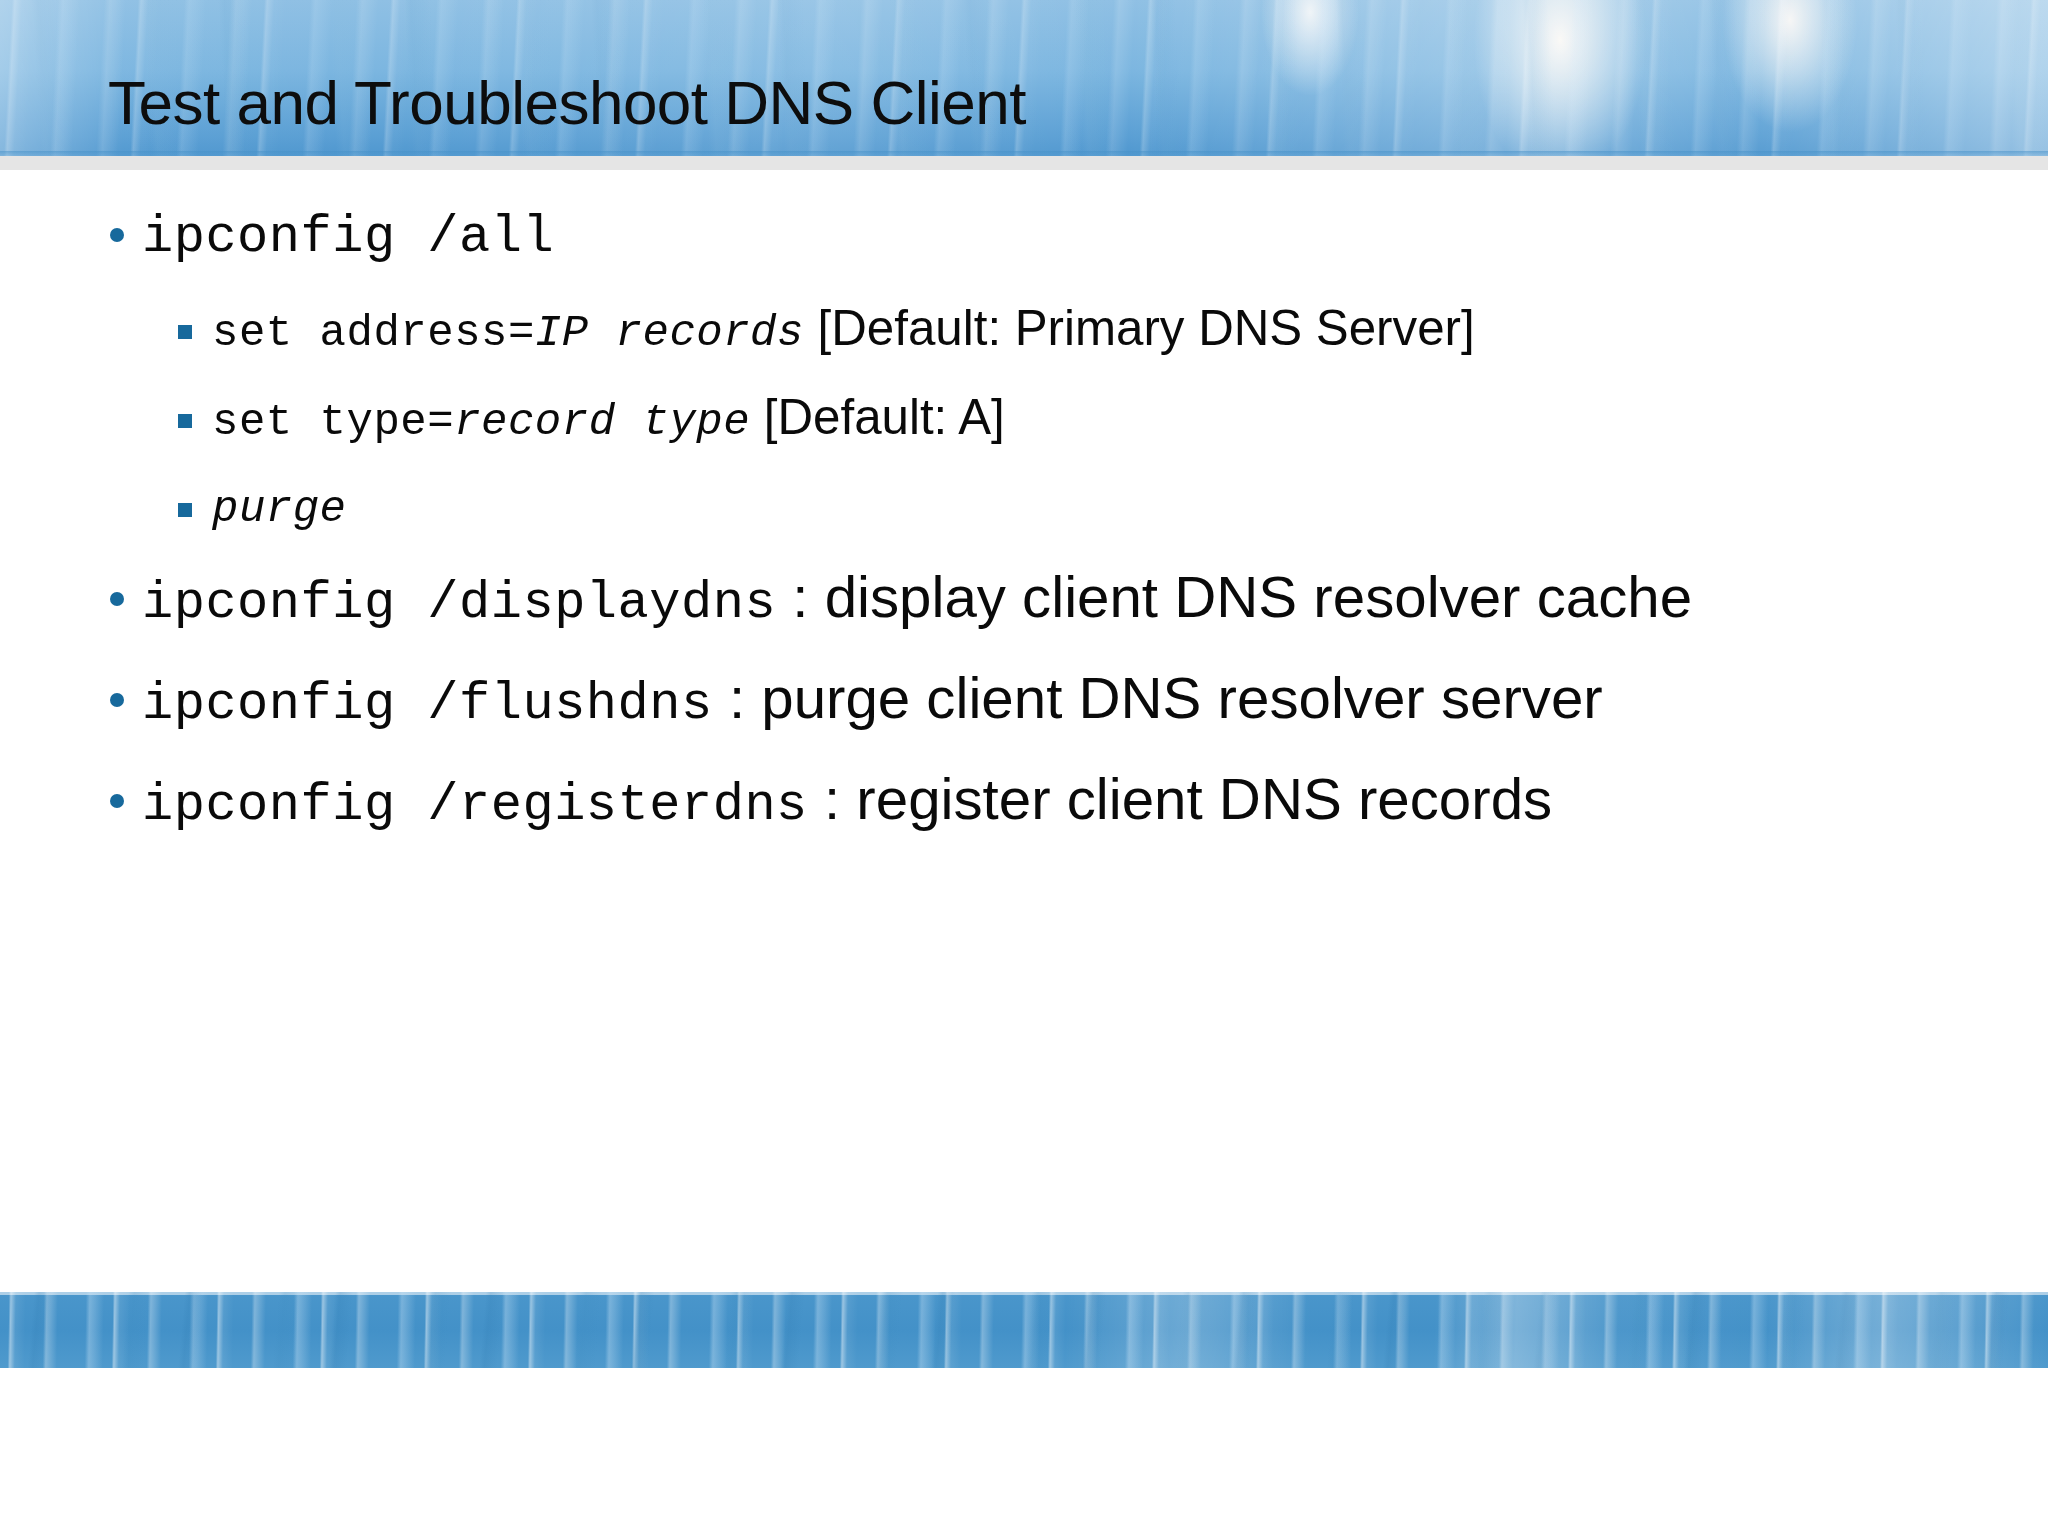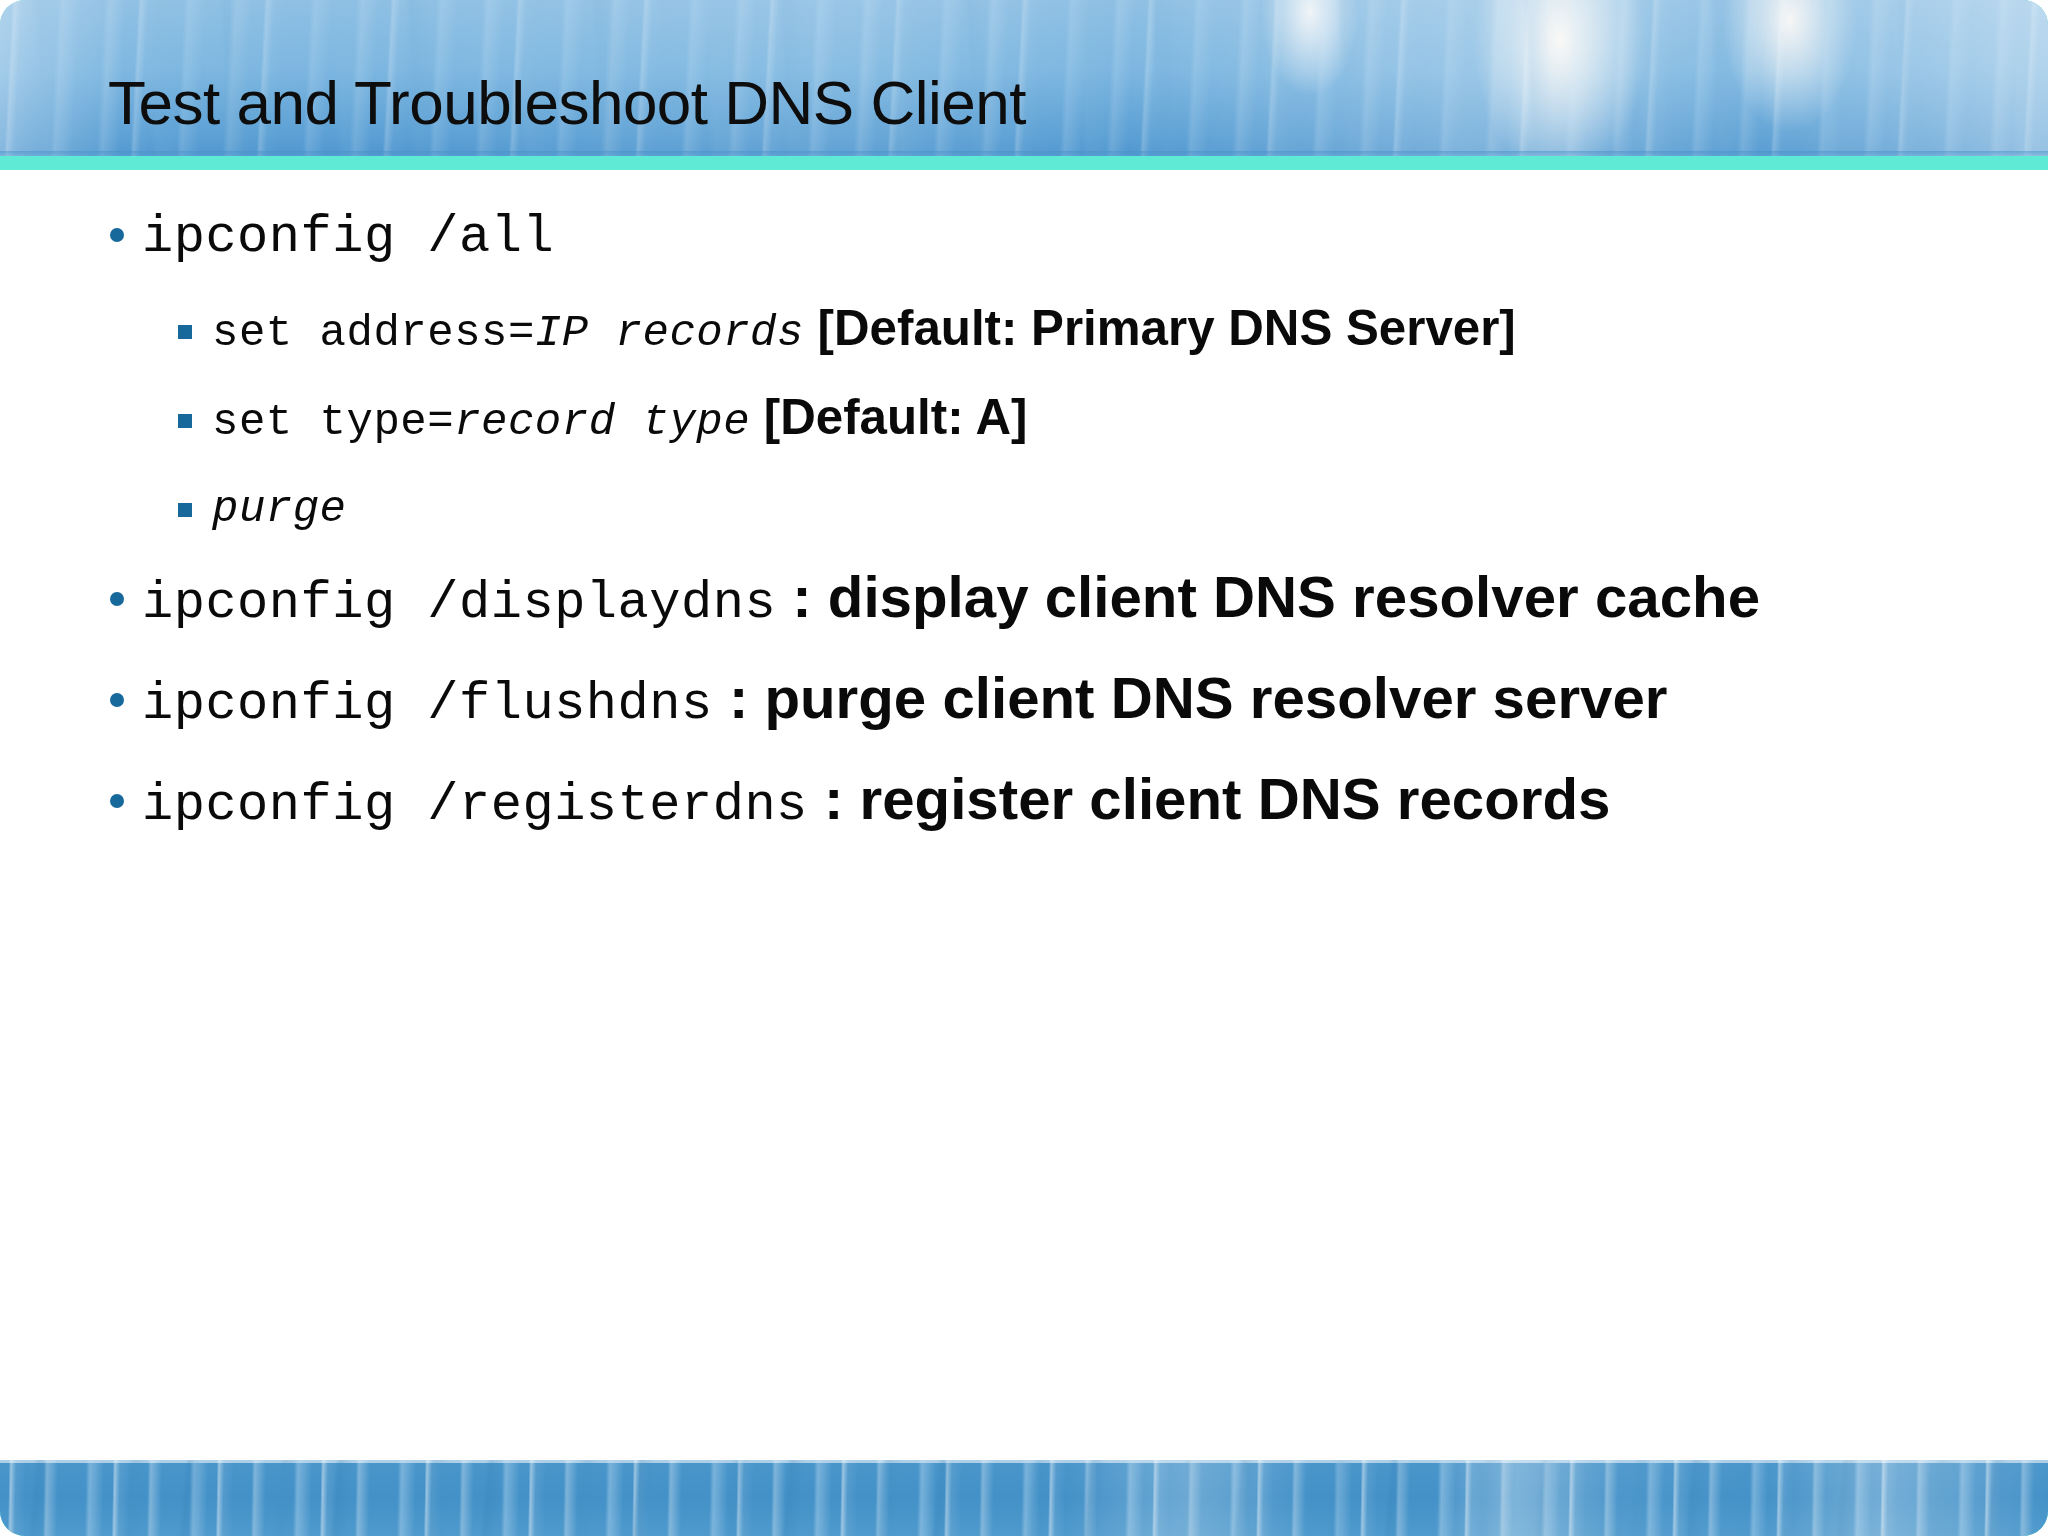--- a/index.html
+++ b/index.html
@@ -11,24 +11,23 @@
   body {
     width: 2048px;
     height: 1536px;
     overflow: hidden;
     font-family: "Liberation Sans", sans-serif;
   }
 
   .slide {
     position: relative;
     width: 2048px;
-    height: 1536px;
-    background: #5eead4;
-    overflow: hidden;
-    border-radius: 25px;
+    height: 1368px;
+    background: #e5e5e5;
+    overflow: hidden;
   }
 
   
   .header-band {
     position: absolute;
     left: 0;
     top: 0;
     width: 2048px;
     height: 156px;
     overflow: hidden;
@@ -180,21 +179,21 @@
     letter-spacing: 0.5px;
   }
   .mono-italic {
     font-family: "Liberation Mono", "DejaVu Sans Mono", monospace;
     font-style: italic;
     font-weight: 400;
     letter-spacing: 0.5px;
   }
   .sans-big {
     font-family: "Liberation Sans", sans-serif;
-    font-weight: 700;
+    font-weight: 400;
     font-size: 1.12em;
     text-align: right;
   }
 
   
   .footer-band {
     position: absolute;
     left: 0;
     bottom: 0;
     width: 2048px;

